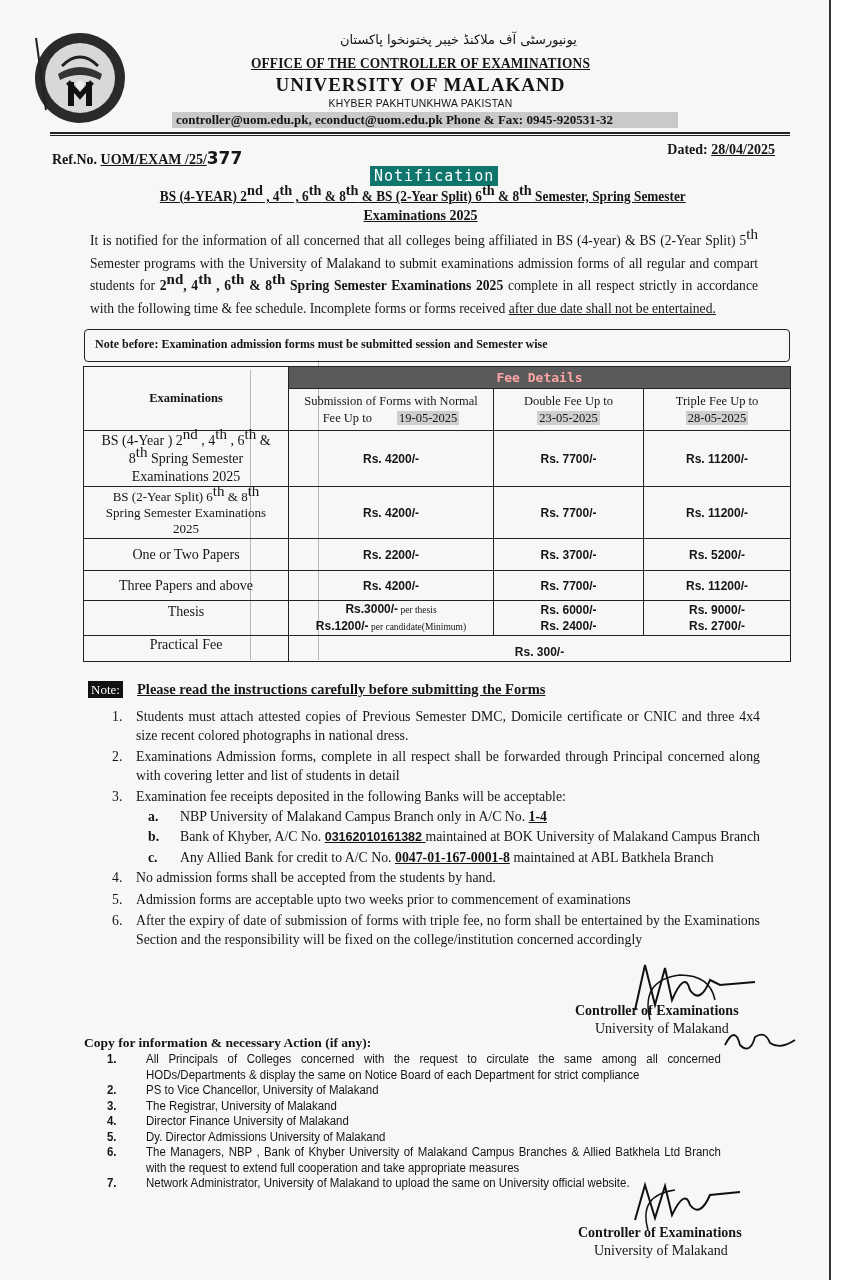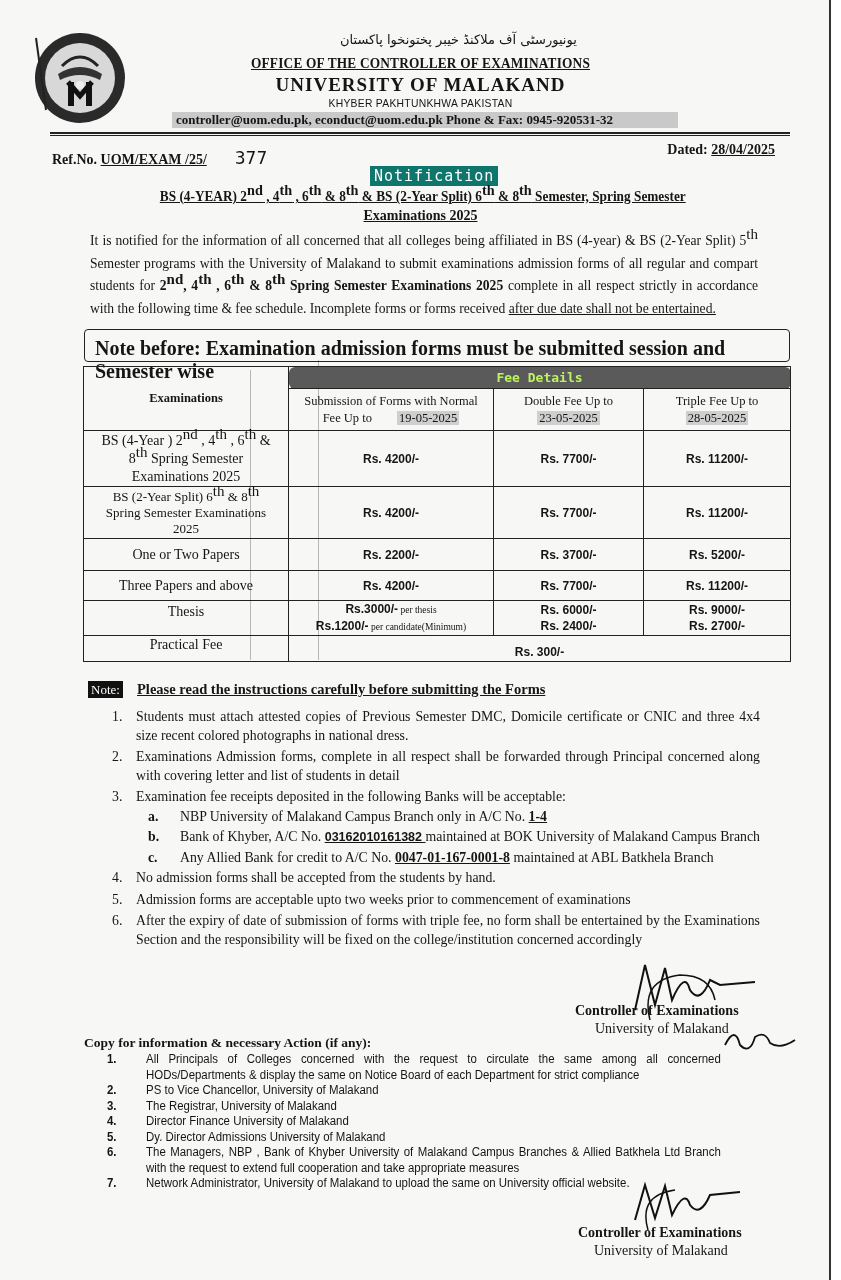--- a/index.html
+++ b/index.html
@@ -12,37 +12,37 @@
   .logo { position: absolute; left: 32px; top: 30px; width: 96px; height: 96px; }
   .urdu { position: absolute; left: 340px; top: 32px; font-size: 13px; font-family: "DejaVu Sans", sans-serif; direction: rtl; }
   .office { position: absolute; left: 0; width: 841px; text-align: center; top: 55px; font-size: 14.5px; font-weight: bold; text-decoration: underline; letter-spacing: 0.2px; transform: scaleX(0.92); }
   .uni { position: absolute; left: 0; width: 841px; text-align: center; top: 74px; font-size: 19px; font-weight: bold; letter-spacing: 1px; }
   .kp { position: absolute; left: 0; width: 841px; text-align: center; top: 97px; font-size: 11.5px; letter-spacing: 0.3px; font-family: "Liberation Sans", sans-serif; transform: scaleX(0.9); }
   .contact { position: absolute; left: 172px; top: 112px; width: 506px; height: 16px; background: #c9c9c9; font-size: 13px; font-weight: bold; line-height: 16px; padding-left: 4px; white-space: nowrap; transform-origin: left; }
   .rule { position: absolute; left: 50px; top: 132px; width: 740px; height: 4px; border-top: 2px solid #222; border-bottom: 1px solid #222; }
 
   .ref { position: absolute; left: 52px; top: 148px; font-size: 14px; font-weight: bold; }
   .ref .num { text-decoration: underline; }
-  .ref .hand { font-family: "DejaVu Sans", sans-serif; font-size: 17px; font-weight: normal; margin-left: 28px; }
+  .ref .hand { font-family: "DejaVu Sans", sans-serif; font-size: 17px; font-weight: bold; }
   .dated { position: absolute; right: 66px; top: 142px; font-size: 14px; font-weight: bold; }
   .dated span.v { text-decoration: underline; }
   .notif { position: absolute; left: 370px; top: 166px; background: #0f766e; color: #fff; font-family: "DejaVu Sans Mono", monospace; font-size: 15px; padding: 0 4px; letter-spacing: 1px; line-height: 20px; }
   .subtitle { position: absolute; left: 0; width: 890px; text-align: center; top: 189px; font-size: 14px; font-weight: bold; text-decoration: underline; transform: scaleX(0.95); transform-origin: left; }
   .subtitle2 { position: absolute; left: 0; width: 841px; text-align: center; top: 208px; font-size: 14px; font-weight: bold; text-decoration: underline; }
   sup { font-size: 15px; vertical-align: super; line-height: 0; }
 
   .intro { position: absolute; left: 90px; top: 230px; width: 668px; font-size: 13.6px; line-height: 22.5px; text-align: justify; }
   .intro .last { text-decoration: underline; }
-  .notebox { position: absolute; left: 84px; top: 329px; width: 706px; height: 33px; border: 1.5px solid #222; border-radius: 4px; font-size: 20px; font-weight: bold; padding: 7px 10px; }
+  .notebox { position: absolute; left: 84px; top: 329px; width: 706px; height: 33px; border: 1.5px solid #222; border-radius: 4px; font-size: 12px; font-weight: bold; padding: 7px 10px; }
 
   
   table.fee { position: absolute; left: 83px; top: 366px; width: 708px; border-collapse: collapse; font-size: 13px; }
   table.fee td, table.fee th { border: 1.3px solid #222; text-align: center; vertical-align: middle; }
   .th-exam { width: 205px; font-weight: bold; font-size: 12.5px; }
-  .th-fee { background: #5a5a5a; color: #bef264; font-family: "DejaVu Sans Mono", monospace; font-weight: bold; height: 22px; font-size: 13px; border-radius: 6px; }
+  .th-fee { background: #5a5a5a; color: #fca5a5; font-family: "DejaVu Sans Mono", monospace; font-weight: bold; height: 22px; font-size: 13px; }
   .th-col { font-weight: normal; font-size: 12.5px; height: 42px; line-height: 17px; }
   .date { background: #cfcfcf; padding: 0 2px; font-weight: normal; }
   td.amt { font-family: "Liberation Sans", sans-serif; font-weight: bold; font-size: 12px; }
   td.exam { font-size: 14px; line-height: 18px; }
   .small { font-family: "Liberation Serif", serif; font-weight: normal; font-size: 9.5px; }
 
   
   .note-tag { position: absolute; left: 88px; top: 681px; background: #111; color: #fff; font-size: 13px; padding: 0 3px; line-height: 17px; }
   .note-head { position: absolute; left: 137px; top: 681px; font-size: 14.5px; font-weight: bold; text-decoration: underline; }
   .inst { position: absolute; left: 112px; top: 708px; width: 648px; font-size: 13.8px; line-height: 18.5px; }

